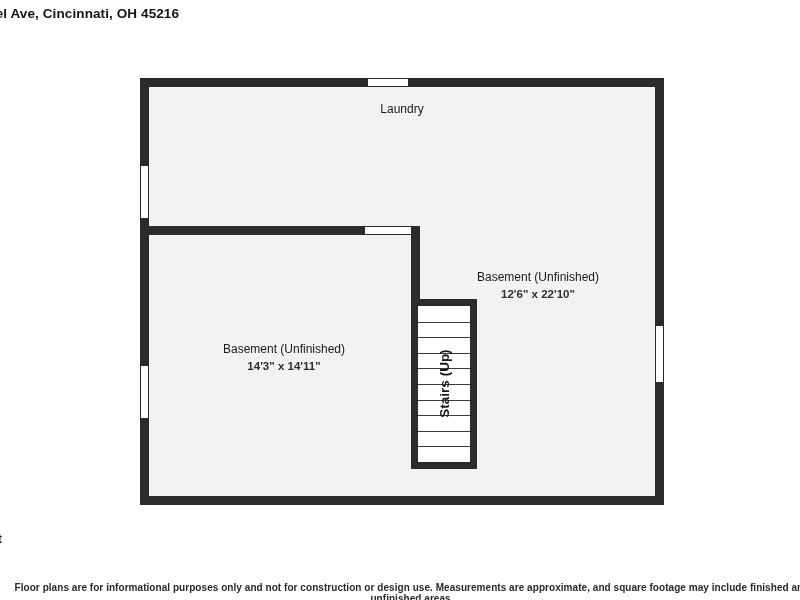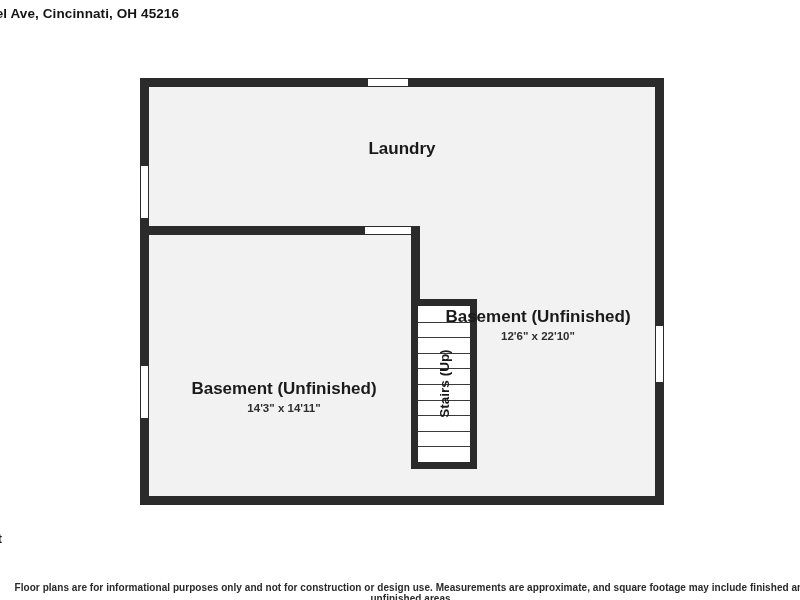--- a/index.html
+++ b/index.html
@@ -84,24 +84,23 @@
   }
 
   
   .room-label {
     position: absolute;
     text-align: center;
     line-height: 1.25;
     white-space: nowrap;
   }
   .room-name {
-    font-size: 17px;
-    font-weight: bold;
+    font-size: 12px;
+    font-weight: normal;
     color: #1a1a1a;
-    margin-top: 36px;
   }
   .room-dims {
     font-size: 11.5px;
     font-weight: bold;
     color: #2e2e2e;
     margin-top: 2px;
   }
 
   
   #stairs-block {

